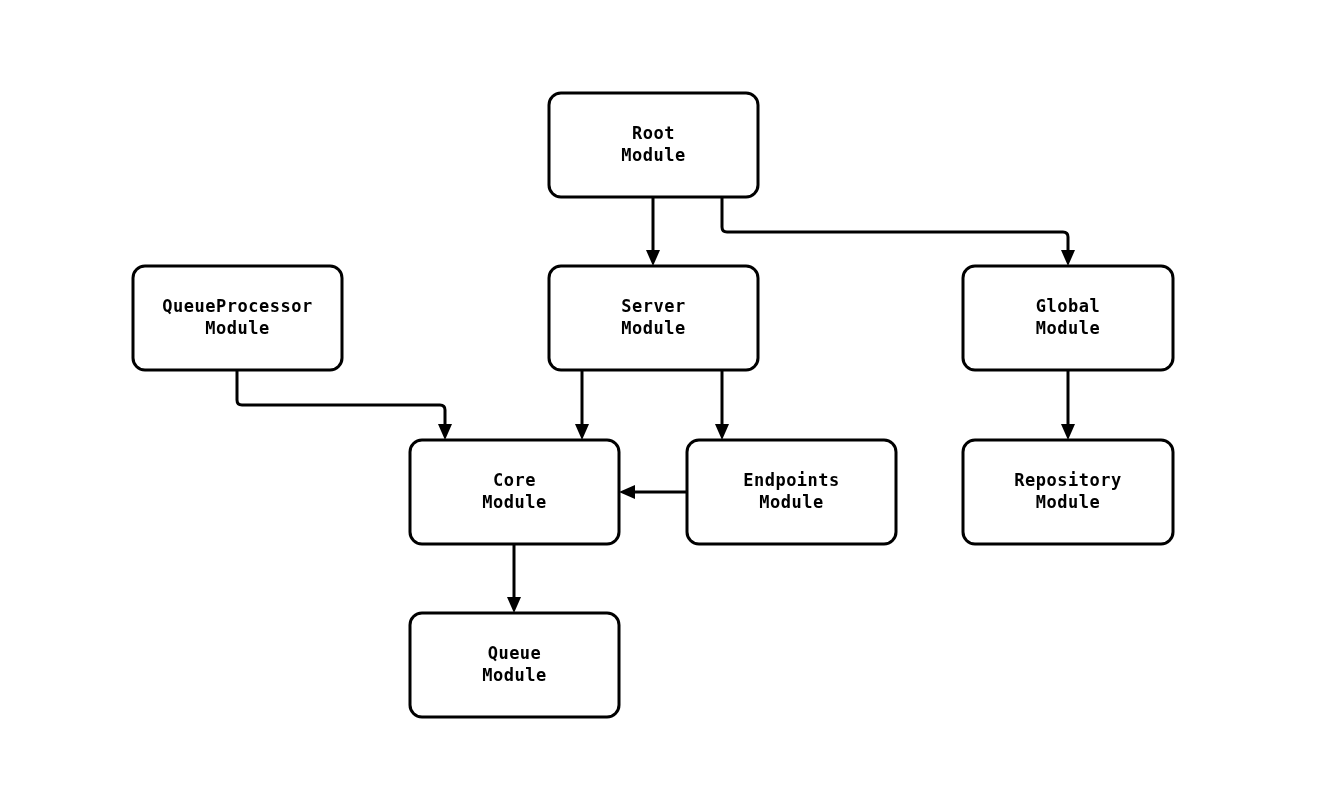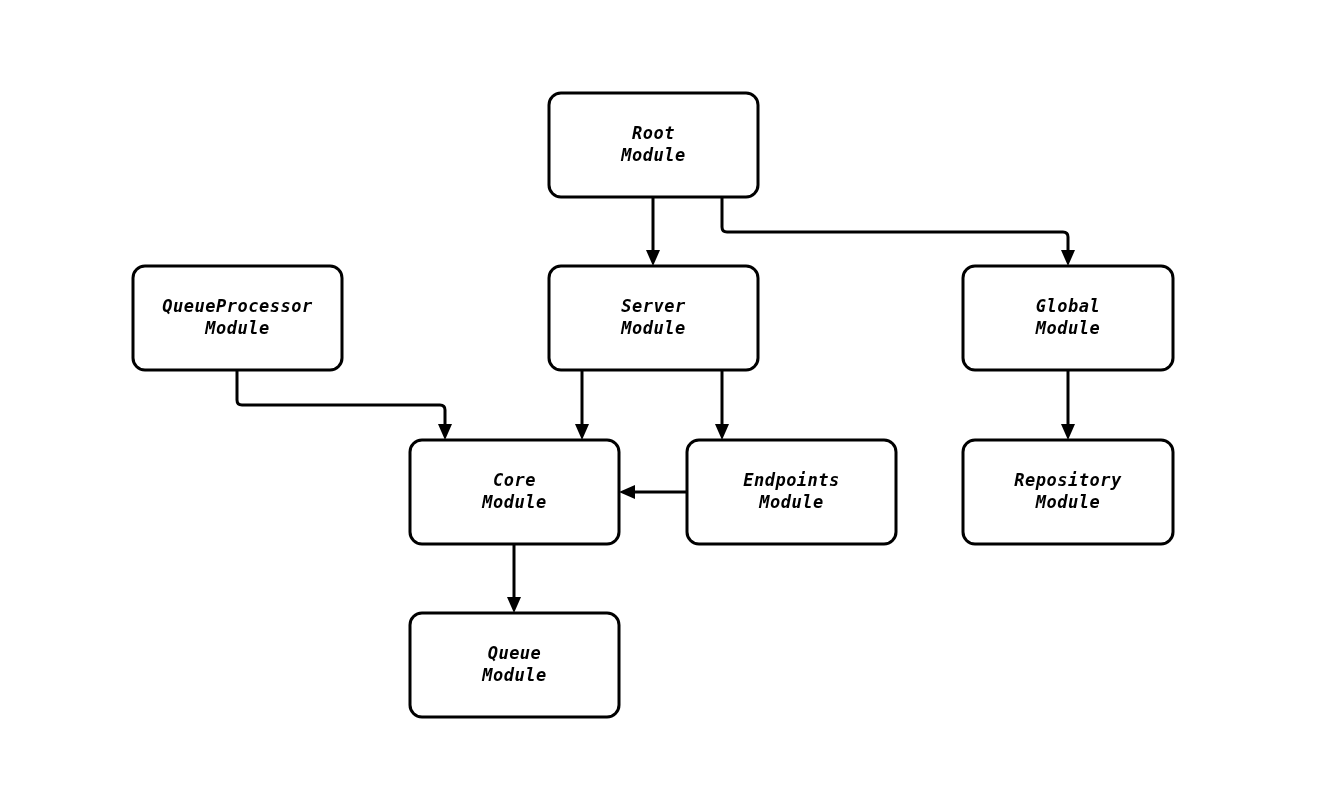--- a/index.html
+++ b/index.html
@@ -12,21 +12,20 @@
     width: 1337px;
     height: 809px;
     font-family: "DejaVu Sans Mono", "Liberation Mono", monospace;
     overflow: hidden;
   }
   #diagram-root {
     position: relative;
     width: 1337px;
     height: 775px;
     background: #ffffff;
-    font-style: italic;
   }
   svg.diagram-canvas {
     display: block;
     width: 1337px;
     height: 809px;
   }
   .node-box {
     fill: #ffffff;
     stroke: #000000;
     stroke-width: 3;

